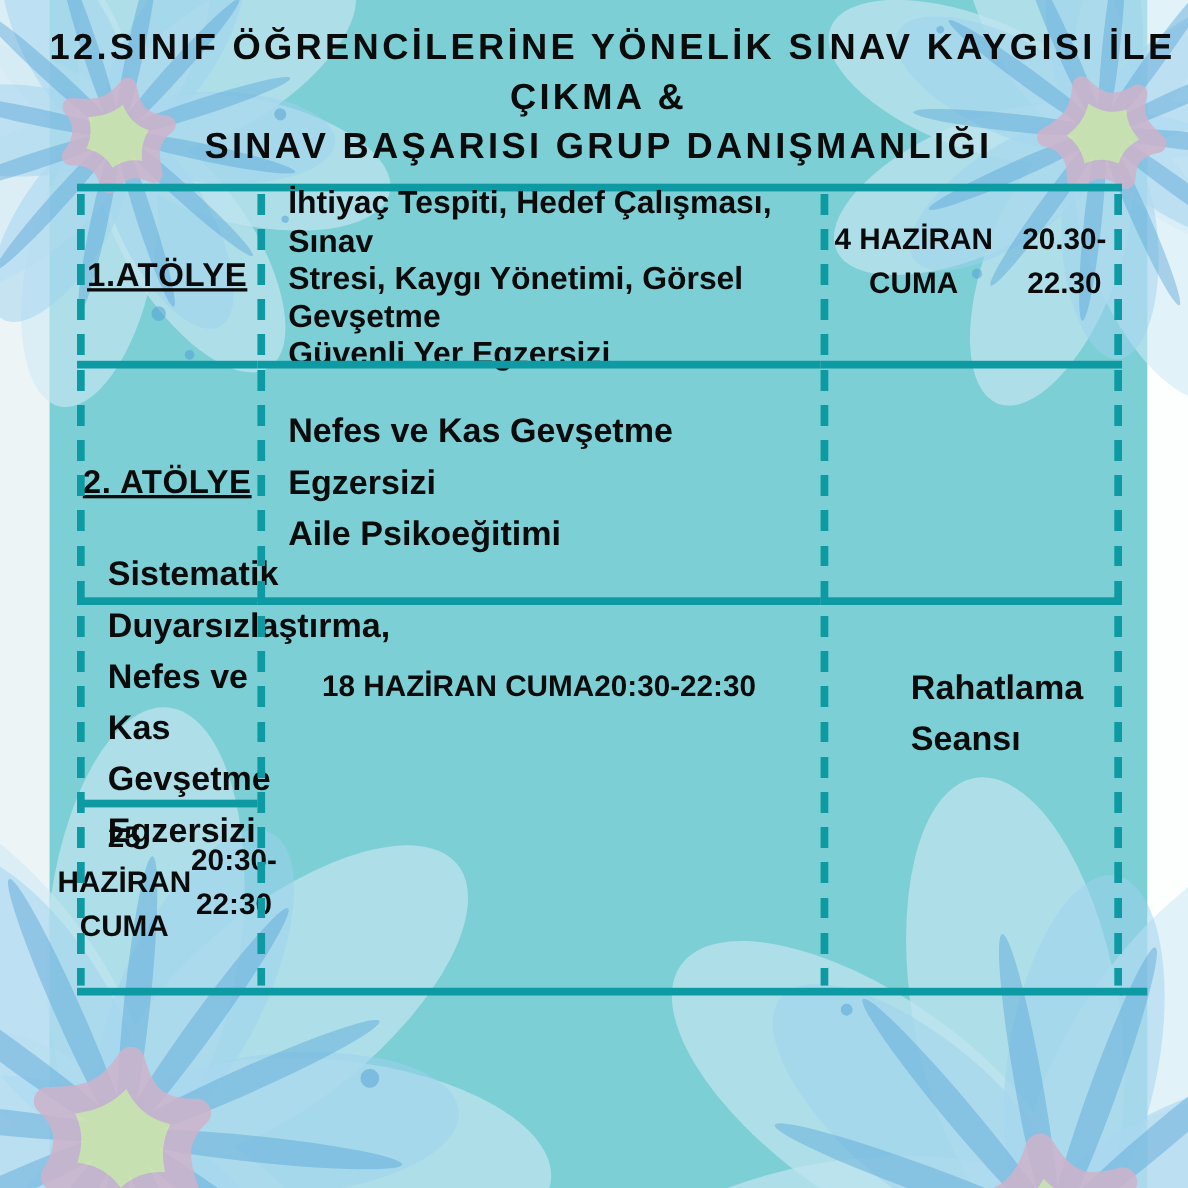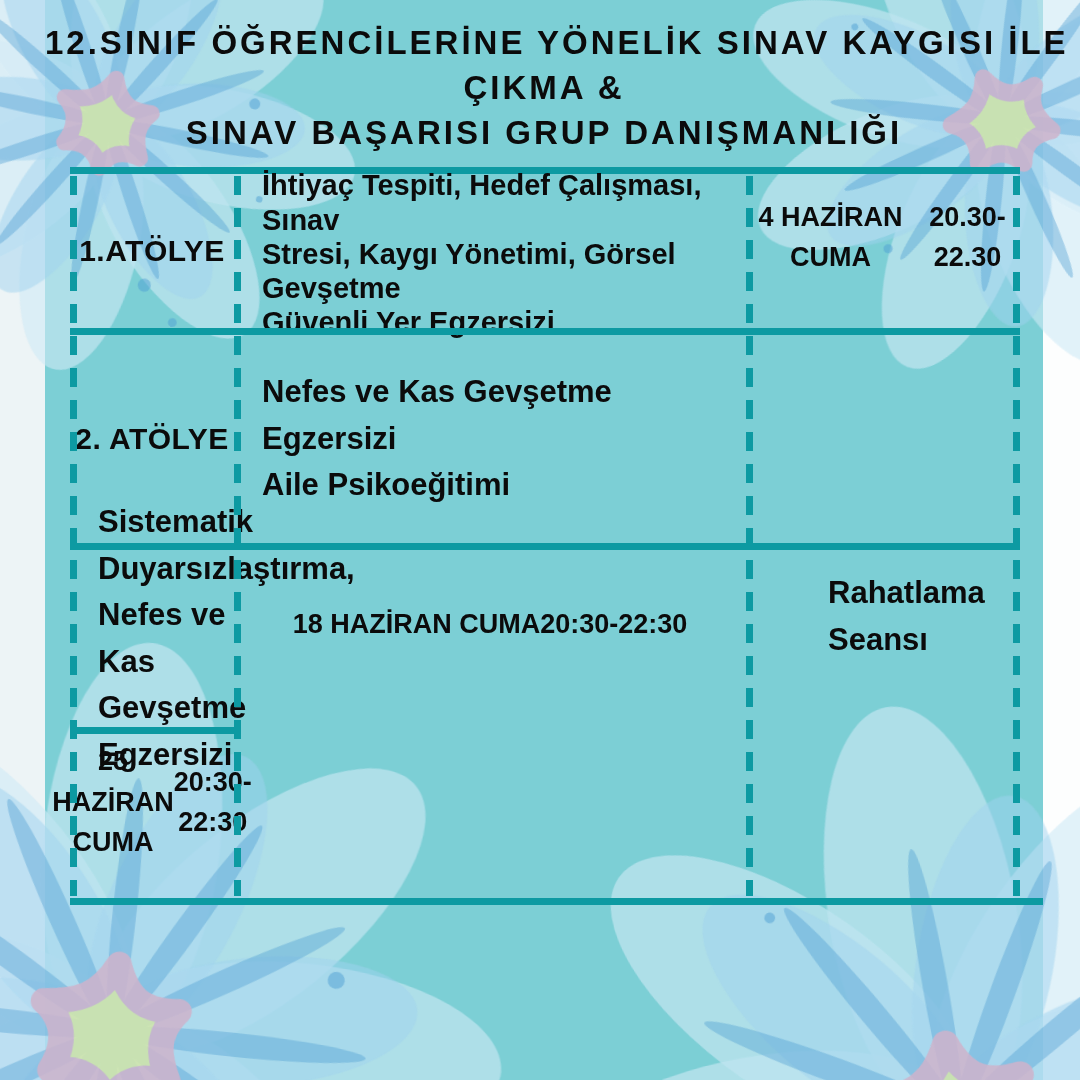--- a/index.html
+++ b/index.html
@@ -19,25 +19,25 @@
          color:var(--ink);font-weight:800;font-size:33px;letter-spacing:3px;line-height:45px;}
   .title .tline{white-space:nowrap;}
 
   .schedule{position:absolute;left:70px;top:167px;width:950px;z-index:2;
             border-top:7px solid var(--line);border-bottom:7px solid var(--line);
             display:grid;grid-template-columns:164px 512px 274px;
             grid-template-rows:154px 215px 184px 171px;}
   .cell{color:var(--ink);font-weight:700;}
   .bt{border-top:7px solid var(--line);}
   .c-label{display:flex;align-items:center;justify-content:center;
-           font-size:30px;letter-spacing:0.5px;}
+           font-size:30px;letter-spacing:0.5px;text-decoration:underline;}
   .c-content{display:flex;flex-direction:column;justify-content:center;
              padding-left:28px;padding-right:6px;font-size:31px;line-height:1.5;}
   .c-content.small{font-size:29px;line-height:1.18;padding-top:6px;}
-  .c-content.indent{padding-left:82px;justify-content:flex-start;padding-top:20px;}
+  .c-content.indent{padding-left:82px;justify-content:center;padding-top:20px;}
   .c-date{display:flex;justify-content:center;align-items:center;
           text-align:center;font-size:27px;line-height:1.5;padding-bottom:28px;}
   .vline{position:absolute;top:2px;bottom:2px;width:7px;z-index:2;
          background:repeating-linear-gradient(to bottom,var(--line) 0 19px,transparent 19px 32px);}
   .vl-0{left:0;}
   .vl-1{left:164px;}
   .vl-2{left:676px;}
   .vl-3{right:0;}
   .bottom-ext{position:absolute;left:1019px;top:898px;width:24px;height:7px;background:var(--line);z-index:2;}
 </style>

